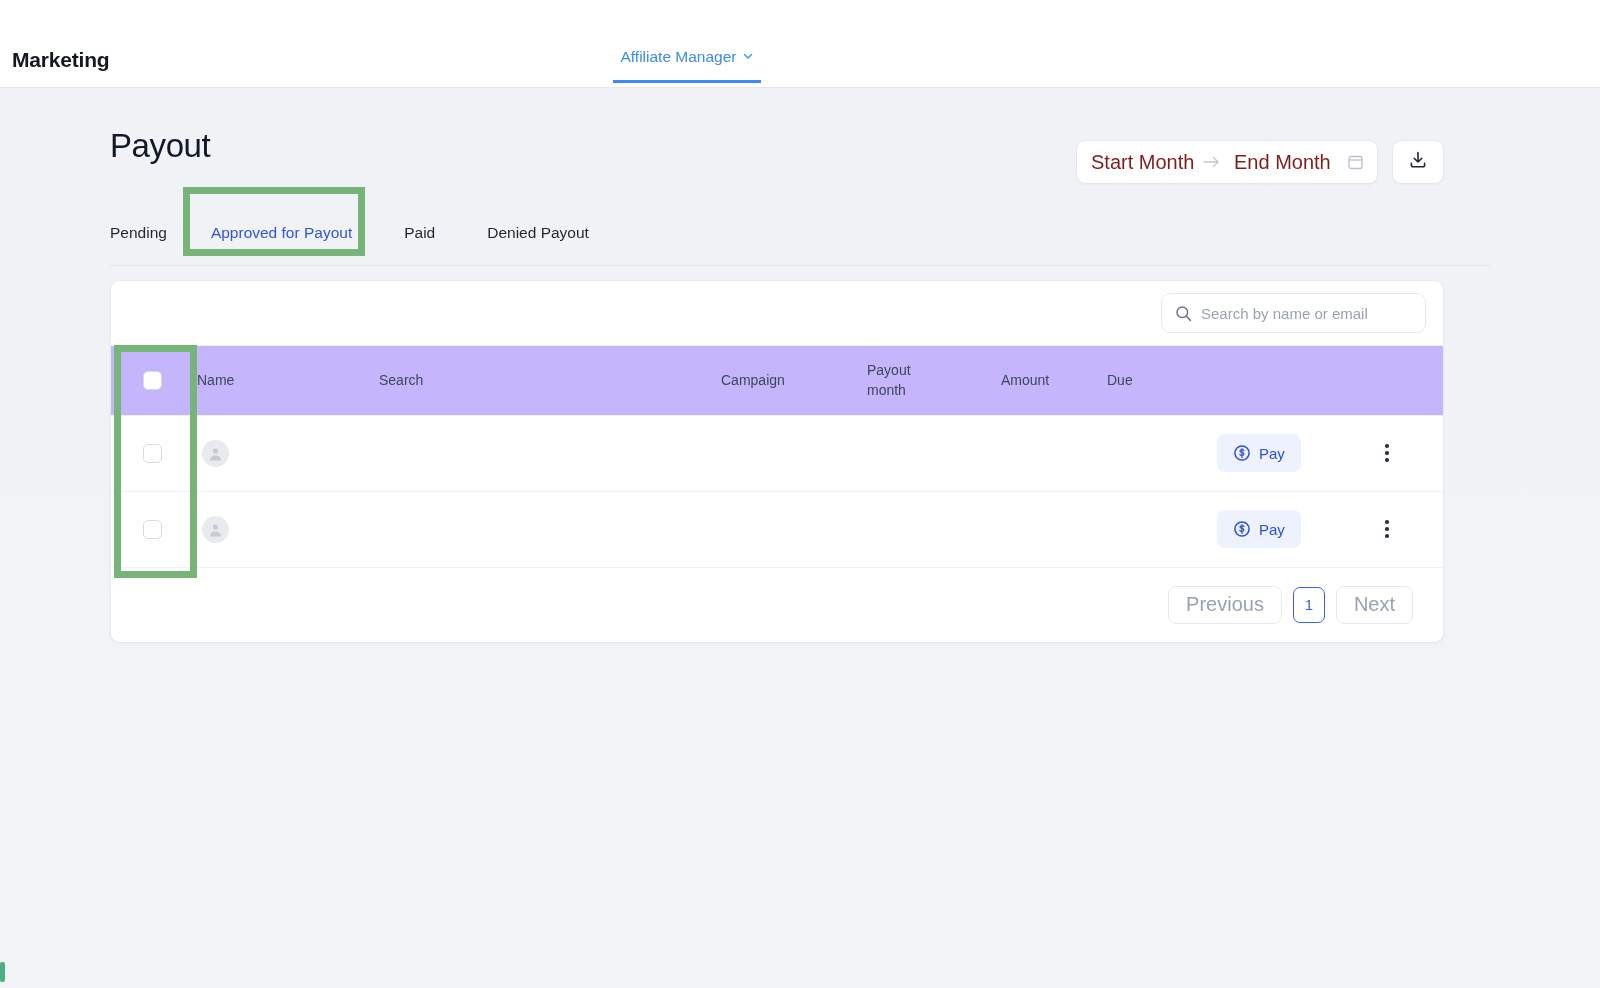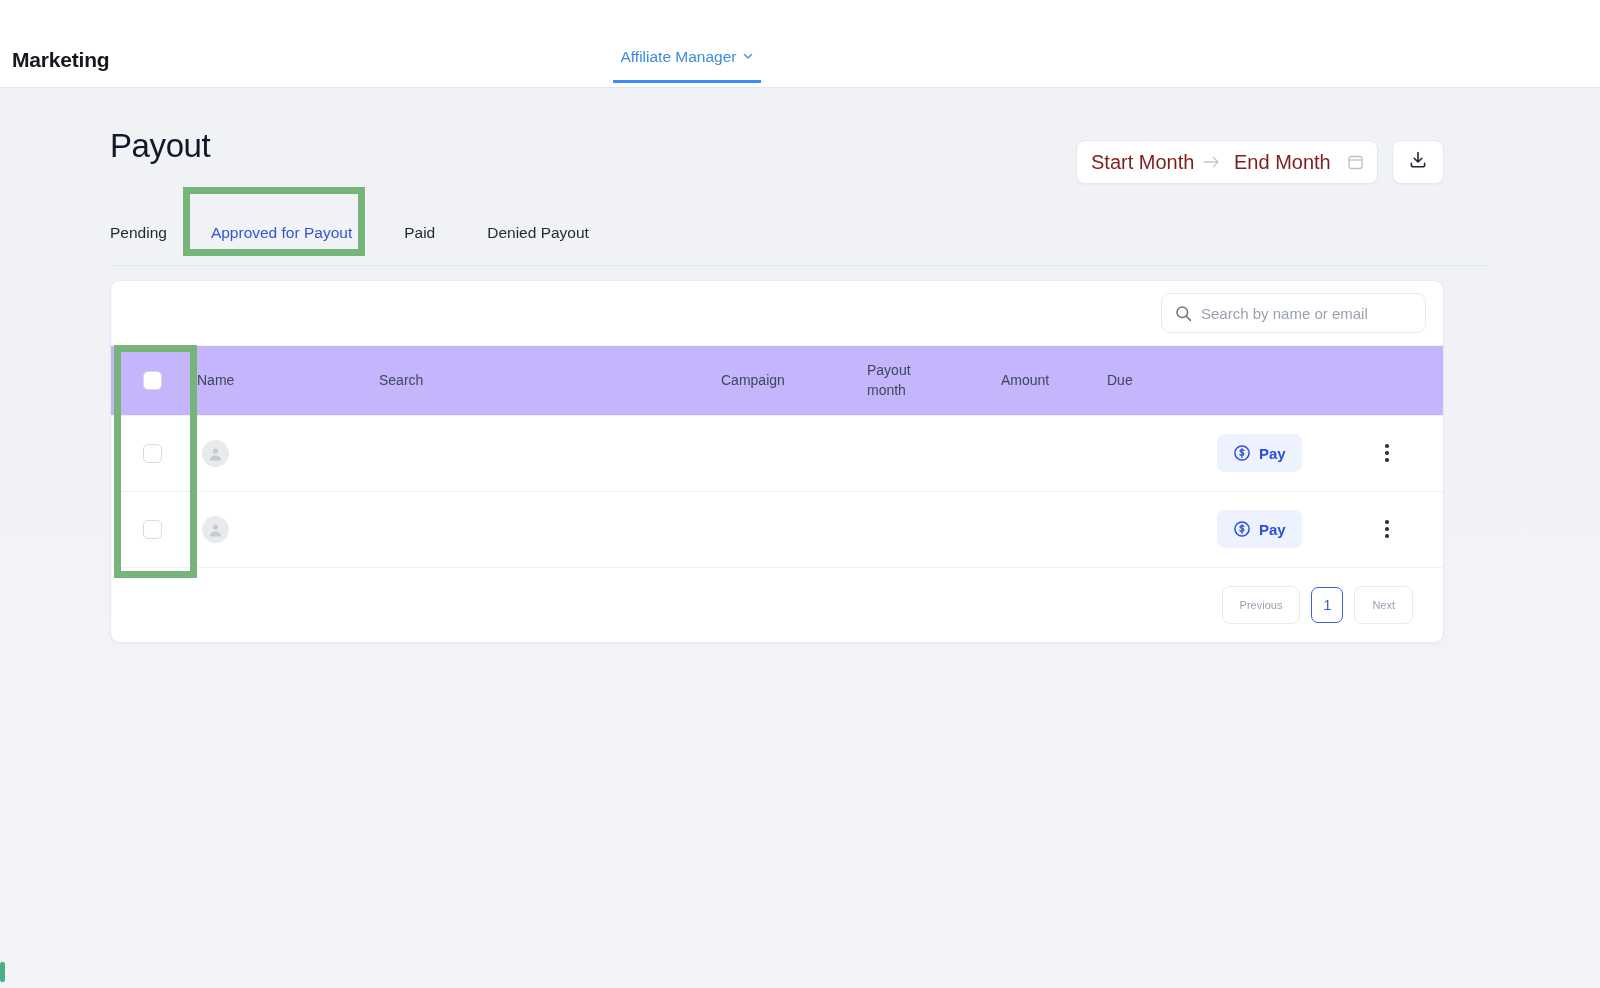--- a/index.html
+++ b/index.html
@@ -290,21 +290,21 @@
     align-items: center;
     gap: 8px;
     background: #eef2fe;
     color: #2b4fd6;
     border: none;
     border-radius: 8px;
     height: 38px;
     padding: 0 16px;
     font-size: 15px;
     font-family: inherit;
-    font-weight: 700;
+    font-weight: 400;
     cursor: pointer;
   }
   .pay-icon { display: flex; align-items: center; }
 
   .kebab {
     display: flex;
     flex-direction: column;
     gap: 3.5px;
     align-items: center;
     cursor: pointer;
@@ -320,21 +320,21 @@
     justify-content: flex-end;
     gap: 11px;
     padding-right: 30px;
   }
   .pg-btn {
     border: 1px solid #e6eaf1;
     background: #fff;
     border-radius: 8px;
     height: 38px;
     padding: 0 17px;
-    font-size: 11px;
+    font-size: 20px;
     font-family: inherit;
     color: #9aa2b1;
     cursor: pointer;
     display: flex;
     align-items: center;
   }
   .pg-num {
     border: 1.6px solid #3d5fe0;
     color: #3d5fe0;
     background: #fff;

